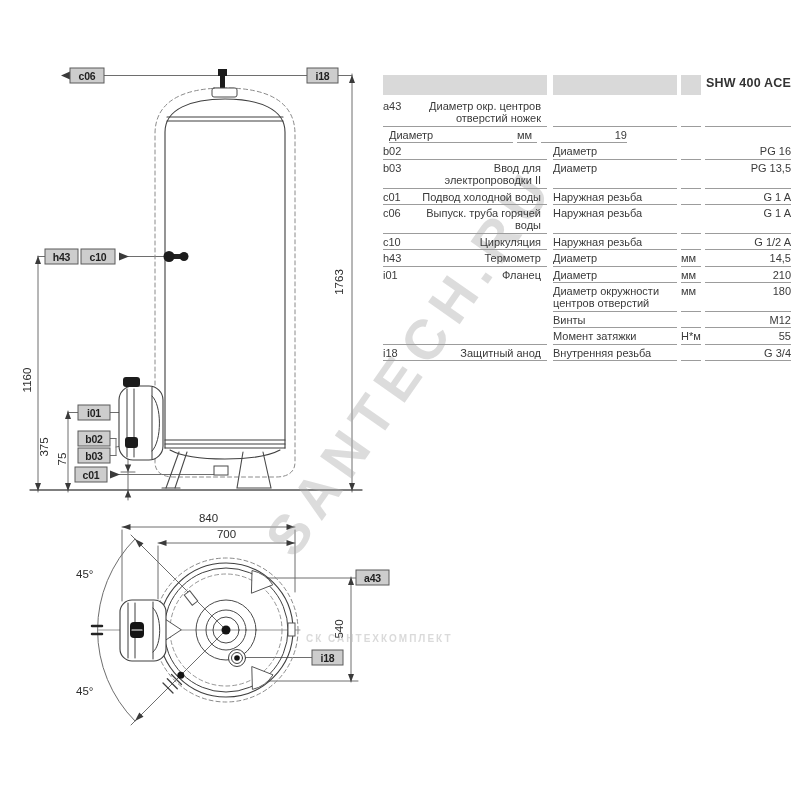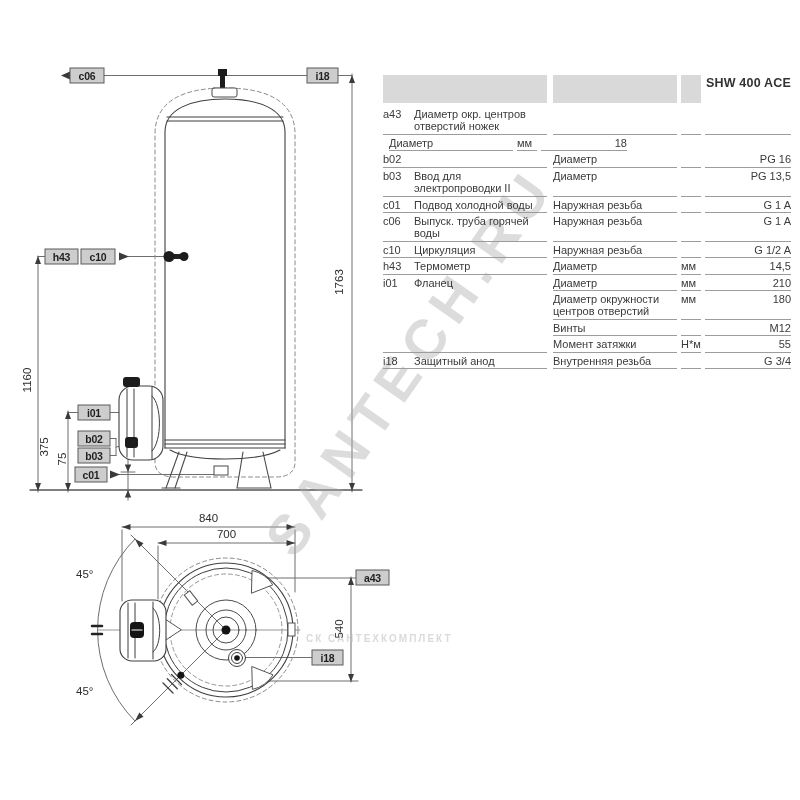--- a/index.html
+++ b/index.html
@@ -13,32 +13,32 @@
   .boxtext { font-size:10.5px; font-weight:700; fill:#1f1f1f; letter-spacing:-0.2px; }
   .lblbox  { fill:#cdcdcd; stroke:#5a5a5a; stroke-width:1; }
 
   #diagram { position:absolute; left:0; top:0; }
 
   
   #spec-table {
     position:absolute; left:383px; top:75px; width:408px;
     font-size:11px; line-height:1.13; color:#3a3a3a;
   }
-  .thead { display:flex; height:28px; margin-bottom:3px; align-items:stretch; }
+  .thead { display:flex; height:20px; margin-bottom:3px; align-items:stretch; }
   .hbar  { background:#d9d9d9; }
   .cm { width:164px; flex:none; }
   .cp { width:124px; flex:none; margin-left:6px; }
   .cu { width:20px;  flex:none; margin-left:4px; white-space:nowrap; overflow:visible; }
   .cv { width:86px;  flex:none; margin-left:4px; text-align:right; white-space:nowrap; }
   .thead .cv { background:none; font-weight:700; font-size:12.5px; line-height:16px; color:#333; letter-spacing:0.2px; }
   .trow { display:flex; align-items:stretch; }
   .trow > div { border-bottom:1px solid #9c9c9c; padding:2px 0 1px; }
   .trow .cm { display:flex; }
   .code { width:31px; flex:none; }
-  .desc { flex:1; padding-right:6px; }
+  .desc { flex:1; padding-right:6px;text-align:right; }
   .nb { border-bottom:none !important; }
 
   
   .wm-diag {
     position:absolute; left:110px; top:332px; width:600px; height:60px;
     line-height:60px; text-align:center;
     transform:rotate(-55deg);
     font-size:56px; font-weight:800; letter-spacing:9px;
     color:rgba(172,172,172,0.42); white-space:nowrap; pointer-events:none;
   }
@@ -277,21 +277,21 @@
         <span class="code">a43</span>
         <span class="desc">Диаметр окр. центров отверстий ножек</span>
       </div>
     <div class="cp"></div>
     <div class="cu"></div>
     <div class="cv"></div>
   </div>
   <div class="trow">
     <div class="cp">Диаметр</div>
     <div class="cu">мм</div>
-    <div class="cv">18</div>
+    <div class="cv">19</div>
   </div>
   <div class="trow">
     <div class="cm">
         <span class="code">b02</span>
       </div>
     <div class="cp">Диаметр</div>
     <div class="cu"></div>
     <div class="cv">PG 16</div>
   </div>
   <div class="trow">

